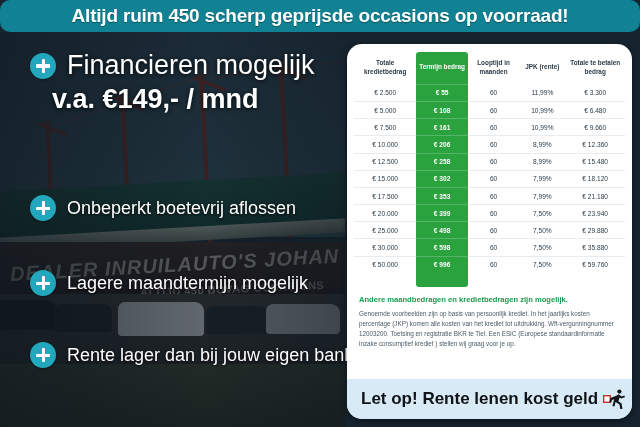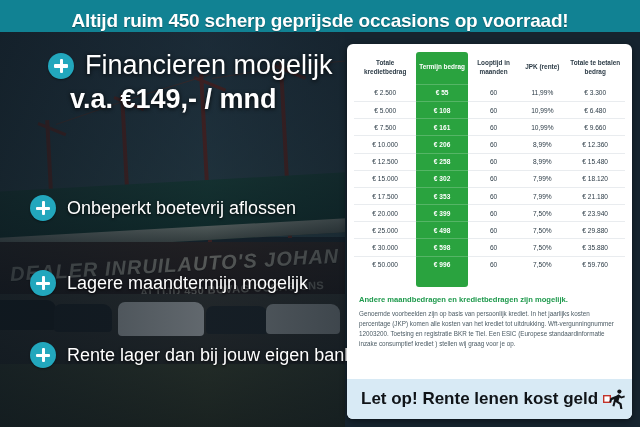--- a/index.html
+++ b/index.html
@@ -8,21 +8,21 @@
     font-family:"Liberation Sans", sans-serif;
     background:#16242f;
     overflow:hidden;
     position:relative;
   }
 
   
   .banner {
     position:absolute; top:0; left:0; width:640px; height:32px;
     background:#118293;
-    display:flex; align-items:flex-end; justify-content:center;
+    display:flex; align-items:center; justify-content:center;border-radius:10px;
   }
   .banner-text {
     color:#ffffff;
     font-size:19px;
     font-weight:bold;
     letter-spacing:-0.2px;
     text-shadow:0 1px 1px rgba(0,0,0,.35);
     white-space:nowrap;
   }
 
@@ -126,37 +126,37 @@
   .plus-icon::before { left:6px; top:11.5px; width:14px; height:3.5px; }
   .plus-icon::after  { top:6px; left:11.5px; height:14px; width:3.5px; }
 
   .bullet-text {
     color:#ffffff;
     font-size:18px;
     text-shadow:0 1px 3px rgba(0,0,0,.85);
     white-space:nowrap;
   }
 
-  .headline-block { position:absolute; left:48px; top:18px; }
+  .headline-block { position:absolute; left:30px; top:18px; }
   .headline-row { display:flex; align-items:center; gap:11px; }
   .headline-1 {
     color:#ffffff; font-size:27px; font-weight:normal;
     text-shadow:0 1px 4px rgba(0,0,0,.9); white-space:nowrap;
   }
   .headline-2 {
     color:#ffffff; font-size:27px; font-weight:bold;
     text-shadow:0 1px 4px rgba(0,0,0,.9); white-space:nowrap;
     margin-left:22px; margin-top:3px;
   }
 
   
   .card {
     position:absolute; left:347px; top:44px; width:285px; height:375px;
     background:#ffffff;
-    border-radius:6px;
+    border-radius:15px;
     box-shadow:0 2px 7px rgba(0,0,0,.45);
     overflow:hidden;
   }
   .table-wrap { padding:8px 7px 4px 7px; }
   table { border-collapse:collapse; width:100%; }
 
   th {
     font-size:6.4px; font-weight:bold; color:#2c3b46;
     padding:7px 2px 8px 2px; line-height:1.35;
     text-align:center; vertical-align:middle;

